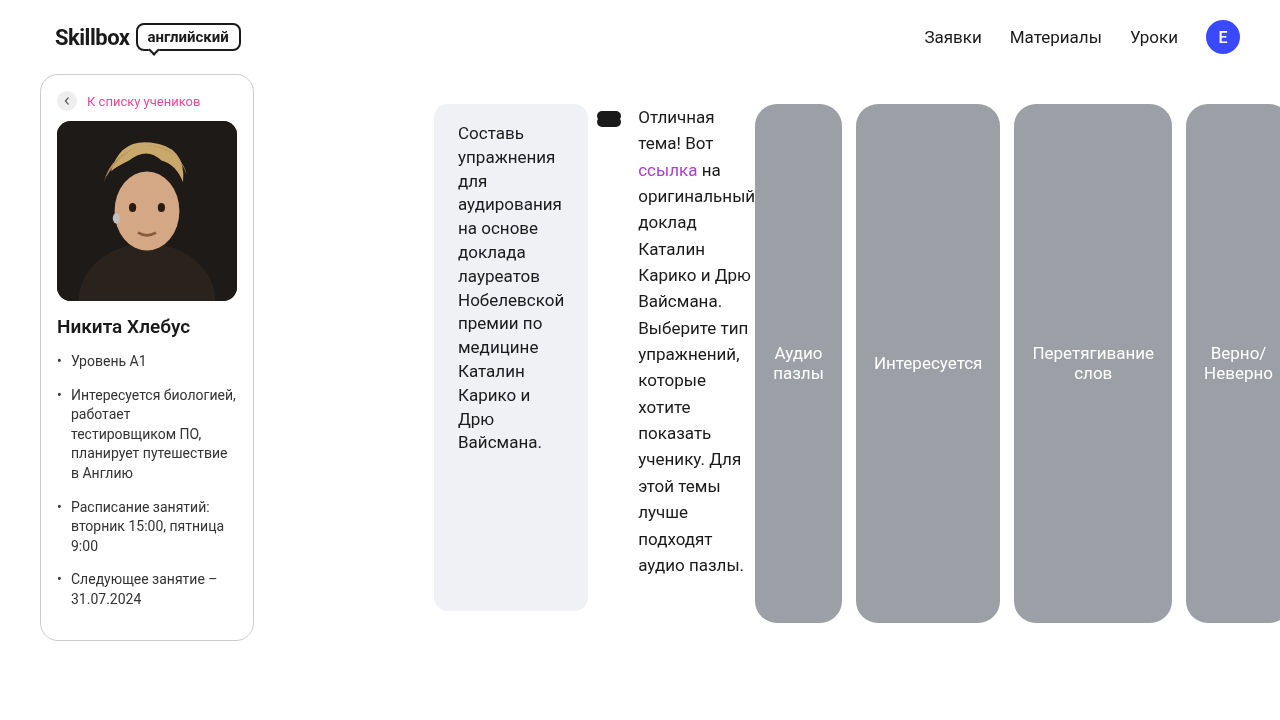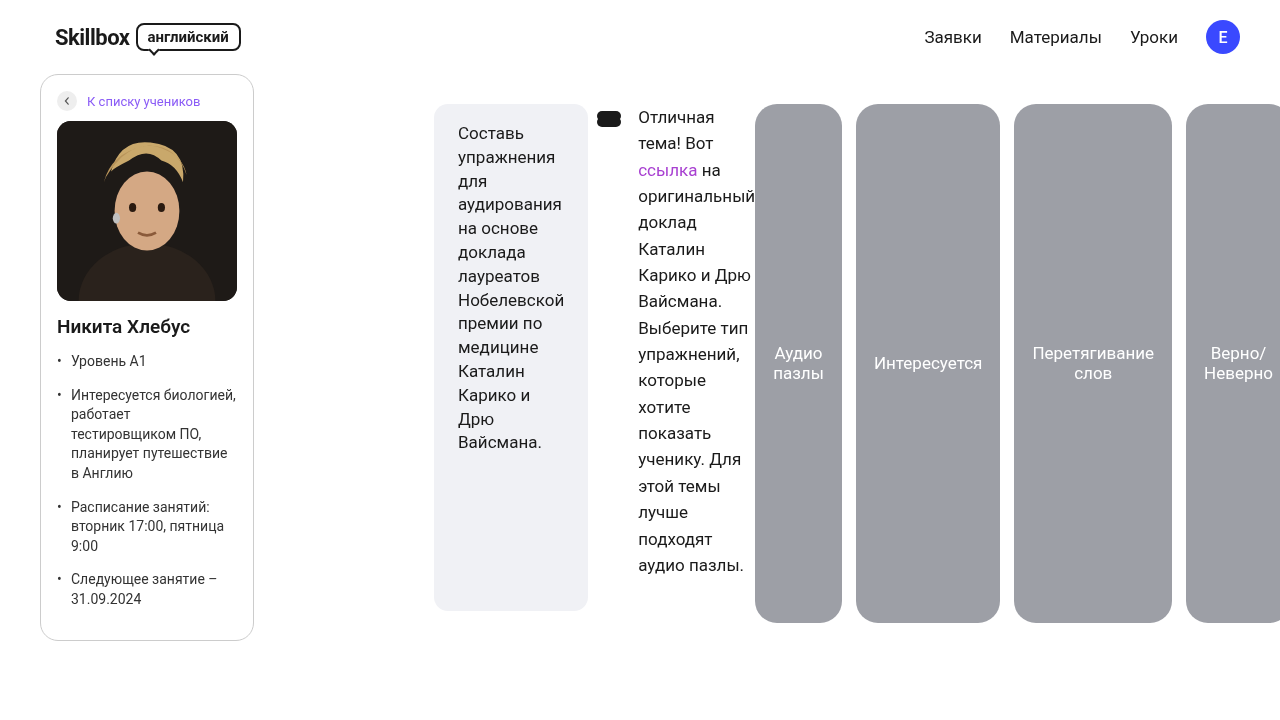--- a/index.html
+++ b/index.html
@@ -11,21 +11,21 @@
 .logo-tag { border: 2px solid #1a1a1a; border-radius: 8px; padding: 3px 10px; font-size: 15px; position: relative; font-weight: bold; }
 .logo-tag::after { content: ""; position: absolute; bottom: -5px; left: 12px; width: 6px; height: 6px; background: #fff; border-right: 2px solid #1a1a1a; border-bottom: 2px solid #1a1a1a; transform: rotate(45deg); }
 
 .nav { display: flex; align-items: center; gap: 28px; }
 .nav-link { font-size: 17px; color: #1a1a1a; text-decoration: none; cursor: pointer; }
 .avatar-circle { width: 34px; height: 34px; border-radius: 50%; background: #3a49ff; color: #fff; display: flex; align-items: center; justify-content: center; font-size: 16px; font-weight: 500; cursor: pointer; }
 
 .main { display: flex; gap: 70px; padding: 0 40px; }
 
 .sidebar { width: 214px; border: 1px solid #ccc; border-radius: 18px; padding: 16px; flex-shrink: 0; }
-.back-link { display: flex; align-items: center; gap: 10px; font-size: 13px; color: #8b5cf6; cursor: pointer; margin-bottom: 10px; }
+.back-link { display: flex; align-items: center; gap: 10px; font-size: 13px; color: #ec4899; cursor: pointer; margin-bottom: 10px; }
 .back-btn { width: 20px; height: 20px; border-radius: 50%; background: #eee; display: flex; align-items: center; justify-content: center; }
 .back-btn svg { width: 8px; height: 8px; }
 
 .profile-img { width: 100%; aspect-ratio: 1; border-radius: 14px; background: linear-gradient(180deg, #2a2420 0%, #2a2420 100%); margin-bottom: 14px; overflow: hidden; position: relative; }
 .profile-img svg { width: 100%; height: 100%; }
 
 .student-name { font-size: 19px; font-weight: 600; margin-bottom: 14px; }
 .detail-list { list-style: none; }
 .detail-list li { font-size: 14px; line-height: 1.4; margin-bottom: 14px; padding-left: 14px; position: relative; color: #333; }
 .detail-list li::before { content: "•"; position: absolute; left: 0; top: 0; }
@@ -86,22 +86,22 @@
         <ellipse cx="42" cy="48" rx="2" ry="2.5" fill="#2a1a10"></ellipse>
         <ellipse cx="58" cy="48" rx="2" ry="2.5" fill="#2a1a10"></ellipse>
         <path d="M45 62 Q50 65 55 62" stroke="#8a5a3a" stroke-width="1.5" fill="none"></path>
         <ellipse cx="33" cy="54" rx="2" ry="3" fill="#c0c0c0"></ellipse>
       </svg>
     </div>
     <h3 class="student-name">Никита Хлебус</h3>
     <ul class="detail-list">
       <li>Уровень A1</li>
       <li>Интересуется биологией, работает тестировщиком ПО, планирует путешествие в Англию</li>
-      <li>Расписание занятий: вторник 17:00, пятница 9:00</li>
-      <li>Следующее занятие – 31.09.2024</li>
+      <li>Расписание занятий: вторник 15:00, пятница 9:00</li>
+      <li>Следующее занятие – 31.07.2024</li>
     </ul>
   </aside>
 
   <section class="content">
     <div class="user-msg">Составь упражнения для аудирования на основе доклада лауреатов Нобелевской премии по  медицине Каталин Карико и Дрю Вайсмана.</div>
 
     <div class="ai-row">
       <div class="ai-avatar">
         <svg viewBox="0 0 26 18">
           <ellipse cx="6" cy="6" rx="5" ry="5" fill="#1a1a1a"></ellipse>

